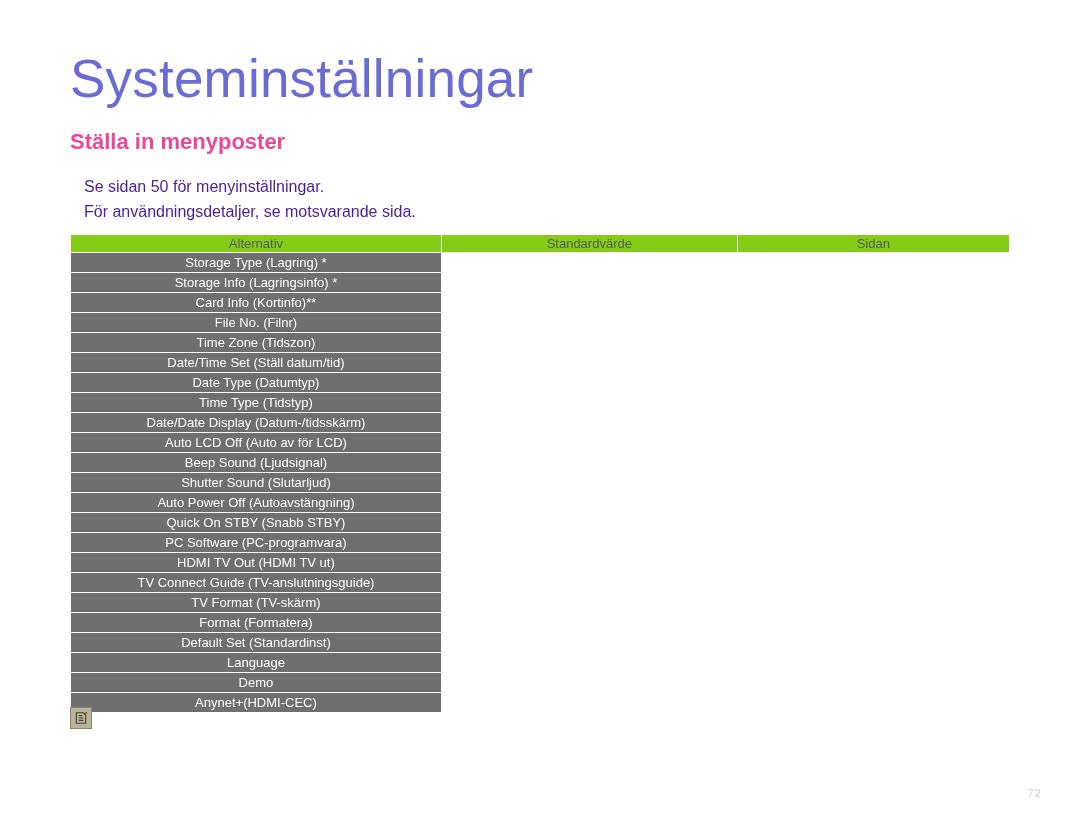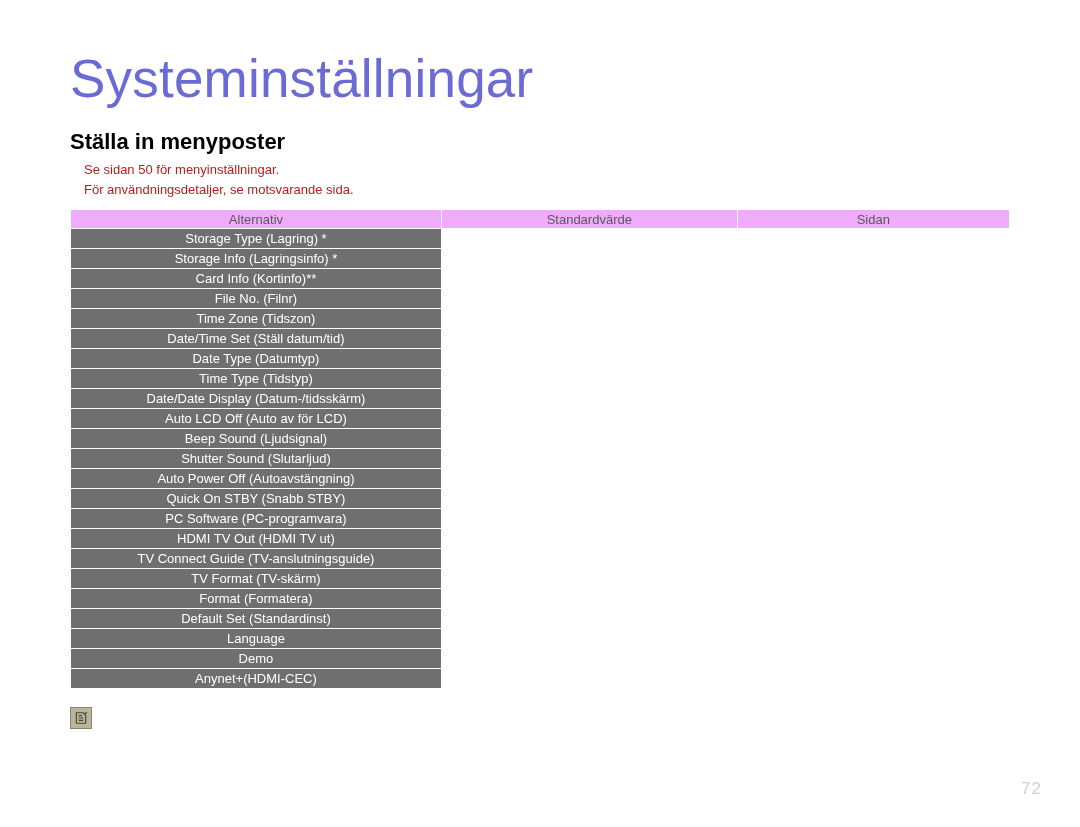--- a/index.html
+++ b/index.html
@@ -16,39 +16,39 @@
   .title {
     font-size: 53px;
     font-weight: 400;
     color: #6b6bd6;
     letter-spacing: 0.2px;
     margin-bottom: 20px;
   }
   .subtitle {
     font-size: 22px;
     font-weight: 700;
-    color: #000000;
-    margin-bottom: 5px;
+    color: #ec4899;
+    margin-bottom: 20px;
   }
   .notes { margin: 4px 0 10px 14px; }
   .note-line {
-    font-size: 13px;
+    font-size: 16px;
     line-height: 1.55;
-    color: #b91c1c;
+    color: #4c1d95;
   }
   table.settings {
     width: 100%;
     border-collapse: collapse;
     table-layout: fixed;
   }
   table.settings col.c1 { width: 39.5%; }
   table.settings col.c2 { width: 31.5%; }
   table.settings col.c3 { width: 29%; }
   table.settings th {
-    background: #f0abfc;
+    background: #84cc16;
     color: #5a5a5a;
     font-weight: 400;
     font-size: 13px;
     text-align: center;
     height: 18px;
     border-left: 1px solid #fff;
     border-right: 1px solid #fff;
     border-bottom: 1px solid #fff;
   }
   table.settings td {
@@ -78,21 +78,21 @@
     border: 1px solid #8a866e;
     display: flex;
     align-items: center;
     justify-content: center;
   }
   .note-icon svg { width: 14px; height: 14px; }
   .page-num {
     position: absolute;
     right: 38px;
     bottom: 28px;
-    font-size: 17px;
+    font-size: 11px;
     color: #d0d0d0;
     letter-spacing: 1px;
   }
 </style>
 </head>
 <body>
 
 <div class="page">
   <h1 class="title">Systeminställningar</h1>
   <h2 class="subtitle">Ställa in menyposter</h2>

